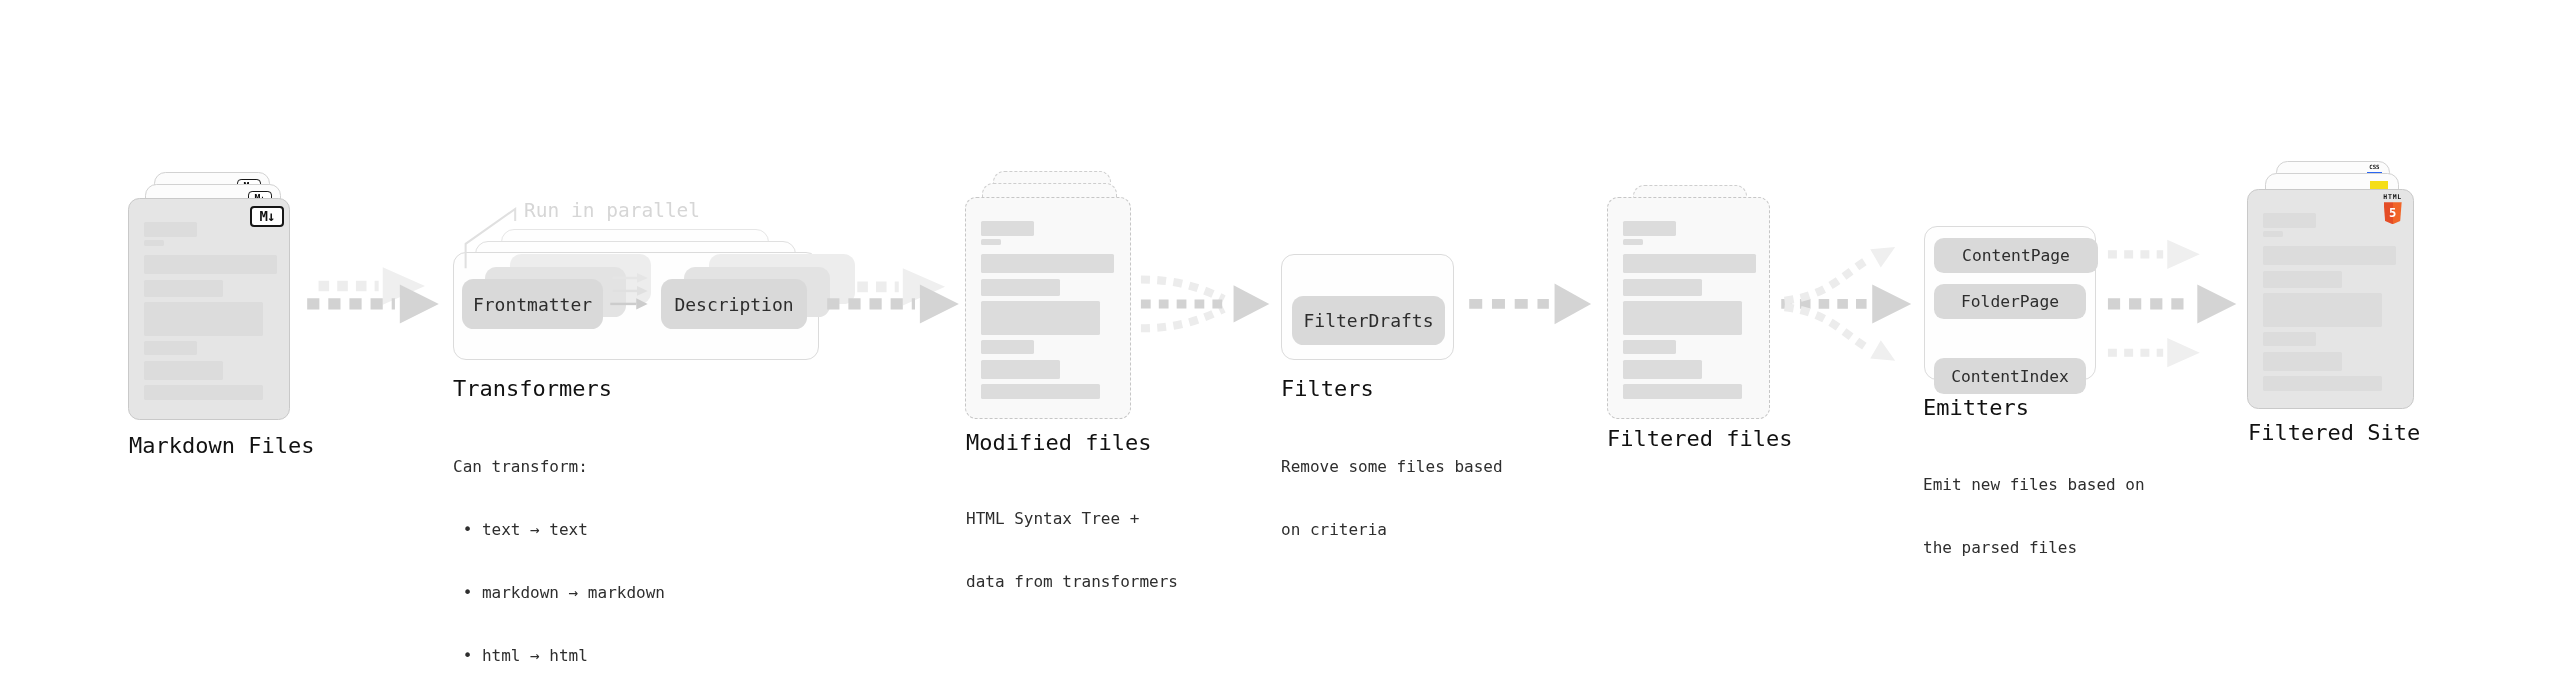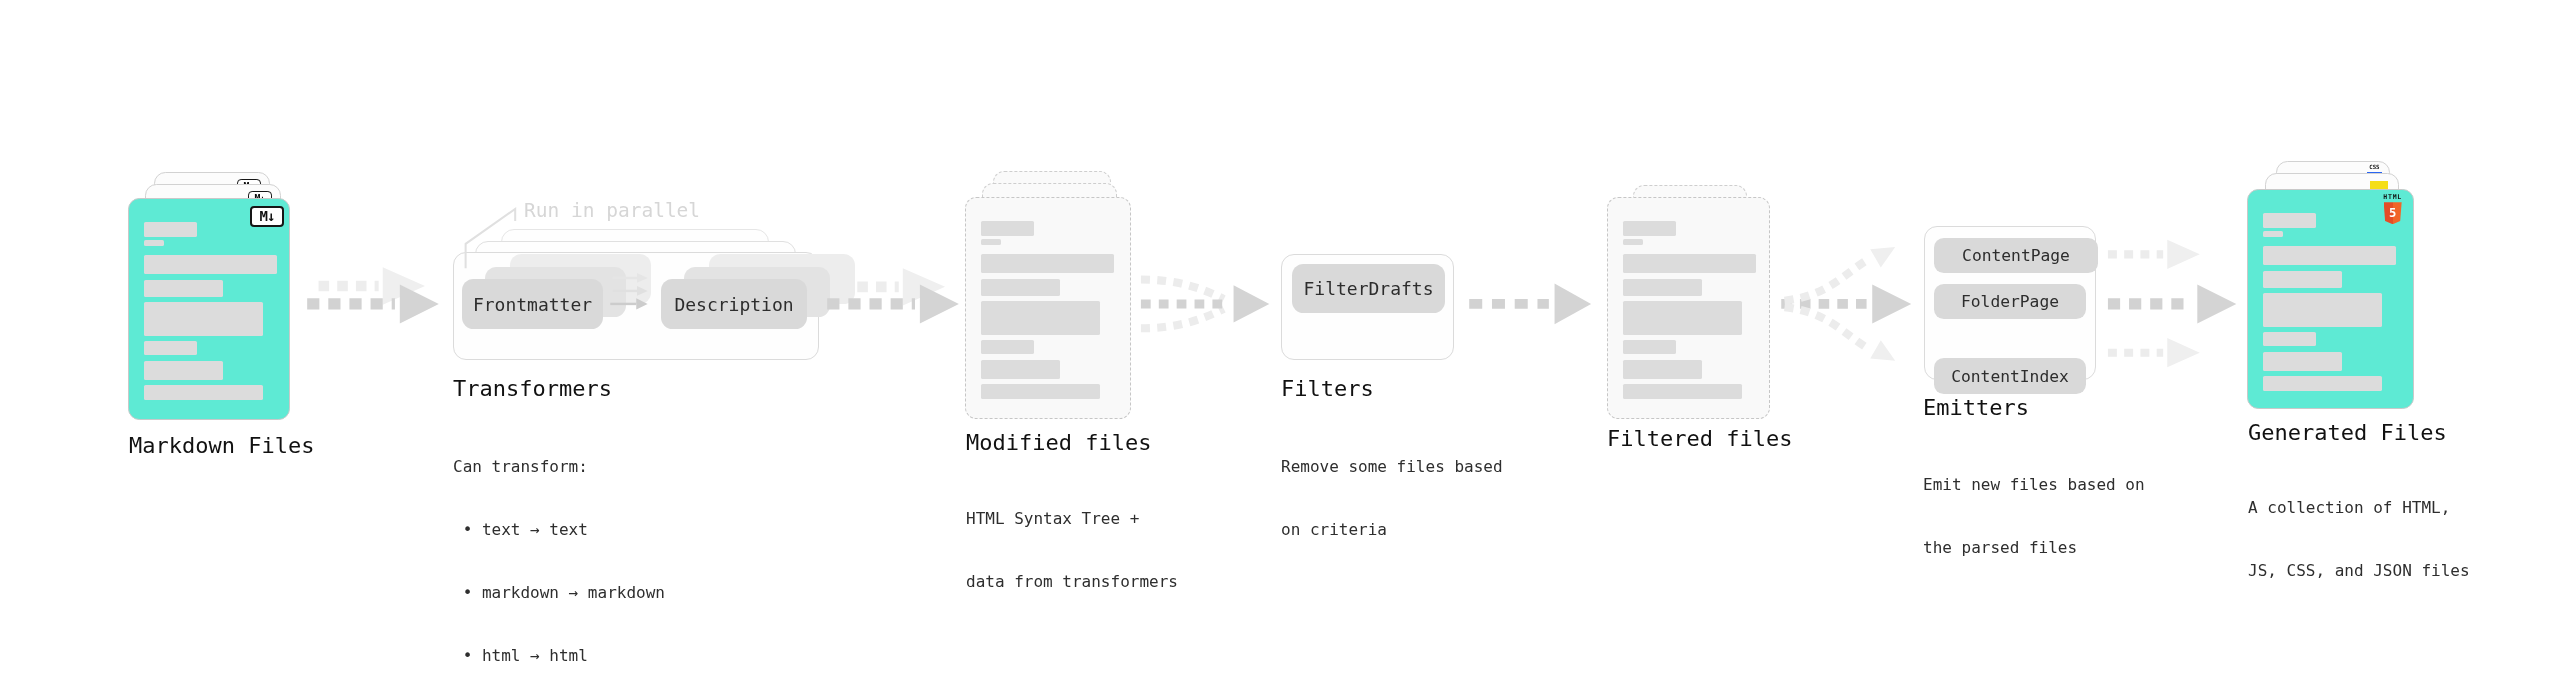--- a/index.html
+++ b/index.html
@@ -2,21 +2,21 @@
 <html style="font-size:13px"><head>
 <meta charset="utf-8">
 <style>
   html,body{margin:0;padding:0;background:#fff;}
   #canvas{
     position:relative;width:2576px;height:681px;background:#ffffff;overflow:hidden;
     font-family:"DejaVu Sans Mono","Liberation Mono",monospace;
   }
   
   .card{position:absolute;border-radius:11.4px;box-sizing:border-box;}
-  .card-solid{background:#5eead4;border:1.6px solid #c9c9c9;}
+  .card-solid{background:#e5e5e5;border:1.6px solid #c9c9c9;}
   .card-solid.back{background:#fcfcfc;border-color:#d2d2d2;}
   .card-dashed{background:#f9f9f9;border:1.6px dashed #c6c6c6;}
   .card-dashed.back{background:#fafafa;border-color:#cecece;}
   .bars{position:absolute;left:14.6px;top:23px;width:133px;}
   .bars i{display:block;background:#dcdcdc;border-radius:1.6px;}
   .bars i:nth-child(1){width:40%;height:14.6px;}
   .bars i:nth-child(2){width:15%;height:5.7px;margin-top:3.3px;}
   .bars i:nth-child(3){width:100%;height:18.7px;margin-top:9.8px;}
   .bars i:nth-child(4){width:60%;height:17px;margin-top:5.7px;}
   .bars i:nth-child(5){width:90%;height:34px;margin-top:5.7px;}
@@ -120,21 +120,21 @@
         </div>
     </div>
   </div>
   <div class="title" style="left:966px;top:430px;">Modified files</div>
   <div class="desc" style="left:966px;top:466px;">
     <div>HTML Syntax Tree +</div>
     <div>data from transformers</div>
   </div>
 
   <div class="group-box" style="left:1281px;top:254px;width:173px;height:106px;"></div>
-  <div class="pill" style="left:1292px;top:264px;width:153px;height:49px;">FilterDrafts</div>
+  <div class="pill" style="left:1292px;top:296px;width:153px;height:49px;">FilterDrafts</div>
   <div class="title" style="left:1281px;top:376px;">Filters</div>
   <div class="desc" style="left:1281px;top:414px;">
     <div>Remove some files based</div>
     <div>on criteria</div>
   </div>
 
   <div>
     <div class="card card-dashed back" style="left:1633px;top:185px;width:114px;height:49px;"></div>
     <div class="card card-dashed" style="left:1607px;top:197px;width:163px;height:222px;">
       <div class="bars">
@@ -183,25 +183,21 @@
           <i></i>
           <i></i>
           <i></i>
           <i></i>
           <i></i>
           <i></i>
           <i></i>
         </div>
     </div>
   </div>
-  <div class="title" style="left:2248px;top:420px;">Generated Files</div>
-  <div class="desc" style="left:2248px;top:455px;">
-    <div>A collection of HTML,</div>
-    <div>JS, CSS, and JSON files</div>
-  </div>
+  <div class="title" style="left:2248px;top:420px;">Filtered Site</div>
 
   <svg id="arrows" width="2576" height="681" viewBox="0 0 3170 838">
 
     <polyline points="573,330 573,300 634,257 634,272" fill="none" stroke="#e0e0e0" stroke-width="2.5"></polyline>
 
     <g>
       <line x1="392" y1="352" x2="466" y2="352" stroke="#ededed" stroke-width="13" stroke-dasharray="13 10"></line>
       <polygon points="471,329 471,375 523,352" fill="#efefef"></polygon>
       <line x1="378" y1="374" x2="486" y2="374" stroke="#d2d2d2" stroke-width="14" stroke-dasharray="15 11"></line>
       <polygon points="492,350 492,398 540,374" fill="#d4d4d4"></polygon>

